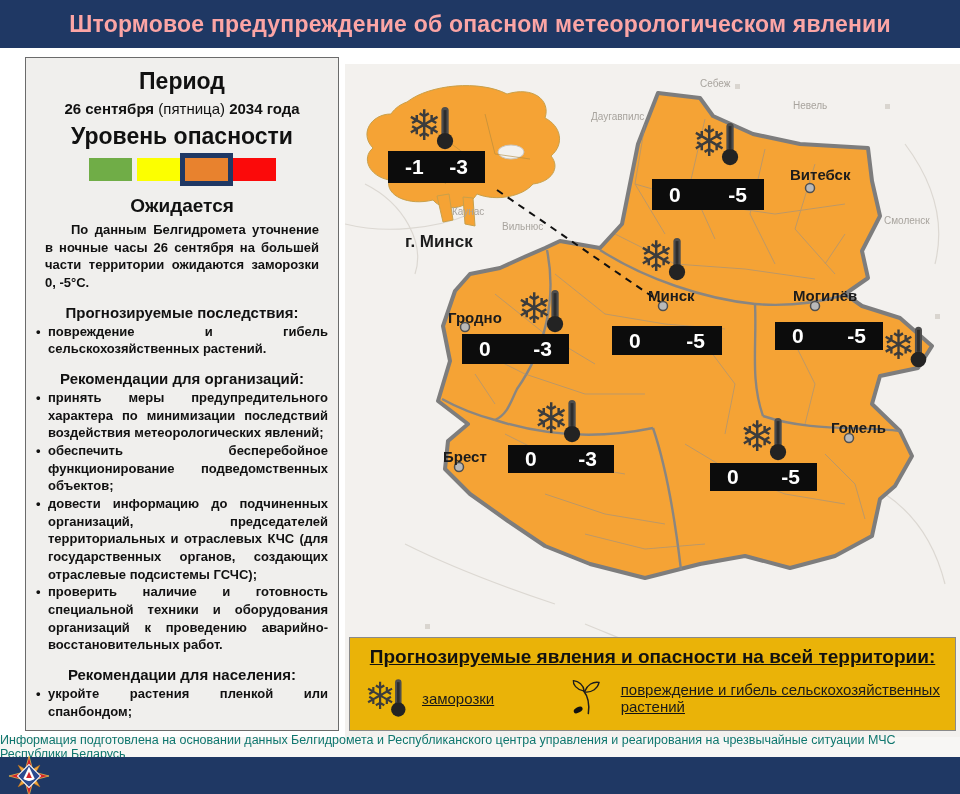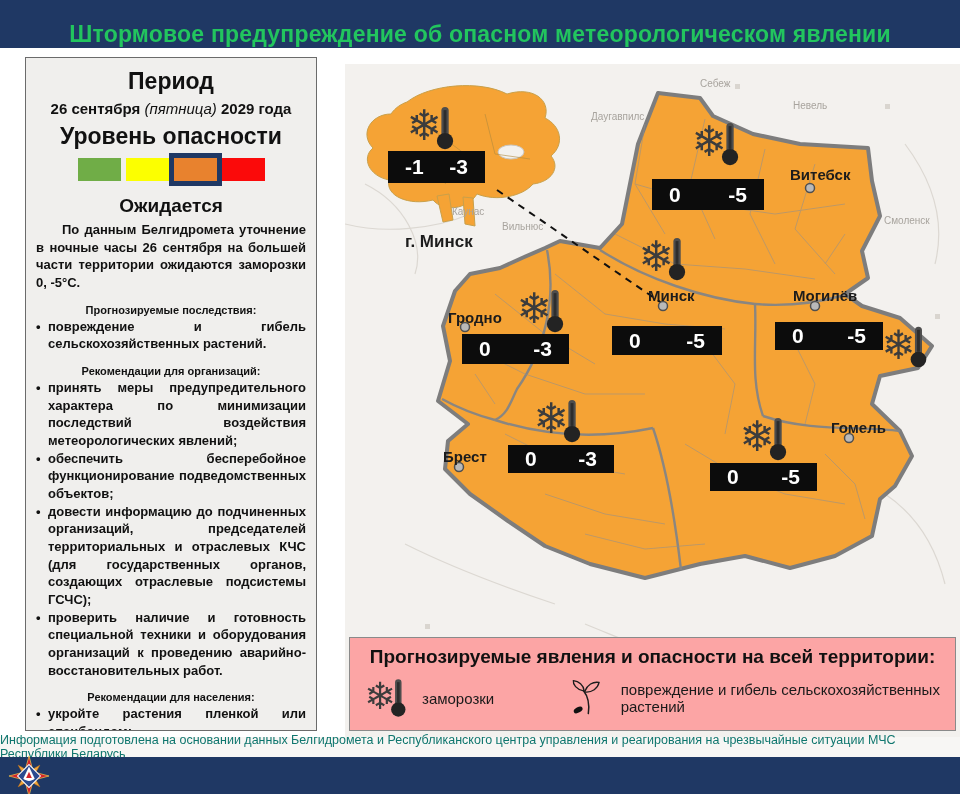--- a/index.html
+++ b/index.html
@@ -1,62 +1,62 @@
 <!DOCTYPE html>
 <html><head>
 <meta charset="utf-8">
 <style>
   html,body{margin:0;padding:0;}
   body{
     width:960px;height:794px;position:relative;overflow:hidden;
     background:#ffffff;font-family:"Liberation Sans",sans-serif;color:#111;
   }
   
-  .bar{position:absolute;left:0;width:960px;background:#1f3864;color:#22c55e;
-       display:flex;align-items:flex-end;justify-content:center;}
+  .bar{position:absolute;left:0;width:960px;background:#1f3864;color:#fca5a5;
+       display:flex;align-items:center;justify-content:center;}
   .header{top:0;height:48px;font-size:23px;font-weight:bold;letter-spacing:.2px;}
   .footer{top:757px;height:37px;font-size:20px;font-weight:bold;}
   .footer .emblem{position:absolute;left:8px;top:-2px;}
   .info-strip{
     position:absolute;left:0;top:737px;width:960px;height:20px;background:#f7f6f4;
     display:flex;align-items:center;justify-content:center;font-size:12.5px;color:#0f766e;
   }
   
   .sidebar{
-    position:absolute;left:25px;top:57px;width:292px;height:674px;box-sizing:border-box;
+    position:absolute;left:25px;top:57px;width:314px;height:674px;box-sizing:border-box;
     background:#f0efed;border:1px solid #6b6b6b;padding:4px 10px;overflow:hidden;
   }
   .side-h1{font-size:23px;font-weight:bold;text-align:center;margin:6px 0 2px;}
   .side-date{font-size:15px;font-weight:bold;text-align:center;margin:5px 0 4px;}
-  .side-date .wk{font-style:italic;font-weight:normal;}
+  .side-date .wk{font-weight:normal;}
   .levels{display:flex;justify-content:center;align-items:center;gap:5px;margin:8px 0 10px;}
   .lvl{width:43px;height:23px;display:inline-block;}
   .lvl.sel{outline:5px solid #1f3864;}
   .side-h2{font-size:19px;font-weight:bold;text-align:center;margin:14px 0 4px;}
-  .side-h3{font-size:11px;font-weight:bold;text-align:center;margin:12px 0 2px;}
+  .side-h3{font-size:15px;font-weight:bold;text-align:center;margin:12px 0 2px;}
   .side-p{font-size:13px;font-weight:bold;text-align:justify;text-indent:26px;
-          line-height:1.36;margin:2px 0;}
+          line-height:1.36;margin:2px 9px;}
   .side-ul{margin:0;padding:0;list-style:none;}
   .side-ul li{position:relative;padding-left:12px;font-size:13px;font-weight:bold;
               text-align:justify;line-height:1.36;}
   .side-ul li::before{content:"\2022";position:absolute;left:0;top:0;}
   
   .map{position:absolute;left:345px;top:64px;width:615px;height:689px;background:#f3f1ee;}
   .map svg.base{position:absolute;left:0;top:0;}
   .city{position:absolute;font-size:15px;font-weight:bold;color:#1c1c1c;white-space:nowrap;}
   .city.inset{font-size:17px;}
   .bg-label{position:absolute;font-size:10px;color:#a8a49e;white-space:nowrap;}
   .temp{position:absolute;background:#0c0c0c;color:#fff;font-weight:bold;font-size:21px;
         display:flex;justify-content:space-between;align-items:center;
         padding:2px 17px;box-sizing:border-box;}
   .frost{position:absolute;}
   
   .legend{
     position:absolute;left:349px;top:637px;width:607px;height:94px;box-sizing:border-box;
-    background:#fca5a5;border:1px solid #8a8a8a;padding:6px 12px 4px;
+    background:#eab308;border:1px solid #8a8a8a;padding:6px 12px 4px;text-decoration:underline;
   }
   .legend-title{font-size:19px;font-weight:bold;text-align:center;margin:2px 0 6px;}
   .legend-row{display:flex;align-items:flex-start;gap:14px;}
   .legend-item{display:flex;align-items:center;gap:14px;}
   .legend-item .lbl{font-size:15px;color:#1a1a1a;}
   .legend-item.first{width:230px;}
 </style>
 </head>
 <body>
 
@@ -77,21 +77,21 @@
 
 <div class="bar header">
   <span>Штормовое предупреждение об опасном метеорологическом явлении</span>
 </div>
 
 <div class="sidebar">
   <div class="side-h1">Период</div>
   <div class="side-date">
     <span>26 сентября</span>
     <span class="wk">(пятница)</span>
-    <span>2029 года</span>
+    <span>2034 года</span>
   </div>
   <div class="side-h1">Уровень опасности</div>
   <div class="levels">
     <span class="lvl" style="background: rgb(112, 173, 71);"></span>
     <span class="lvl" style="background: rgb(252, 255, 0);"></span>
     <span class="lvl sel" style="background: rgb(232, 130, 46);"></span>
     <span class="lvl" style="background: rgb(251, 10, 10);"></span>
   </div>
   <div class="side-h2">Ожидается</div>
   <div class="side-p">По данным Белгидромета уточнение в ночные часы 26 сентября на большей части территории ожидаются заморозки 0, -5°С.</div>

